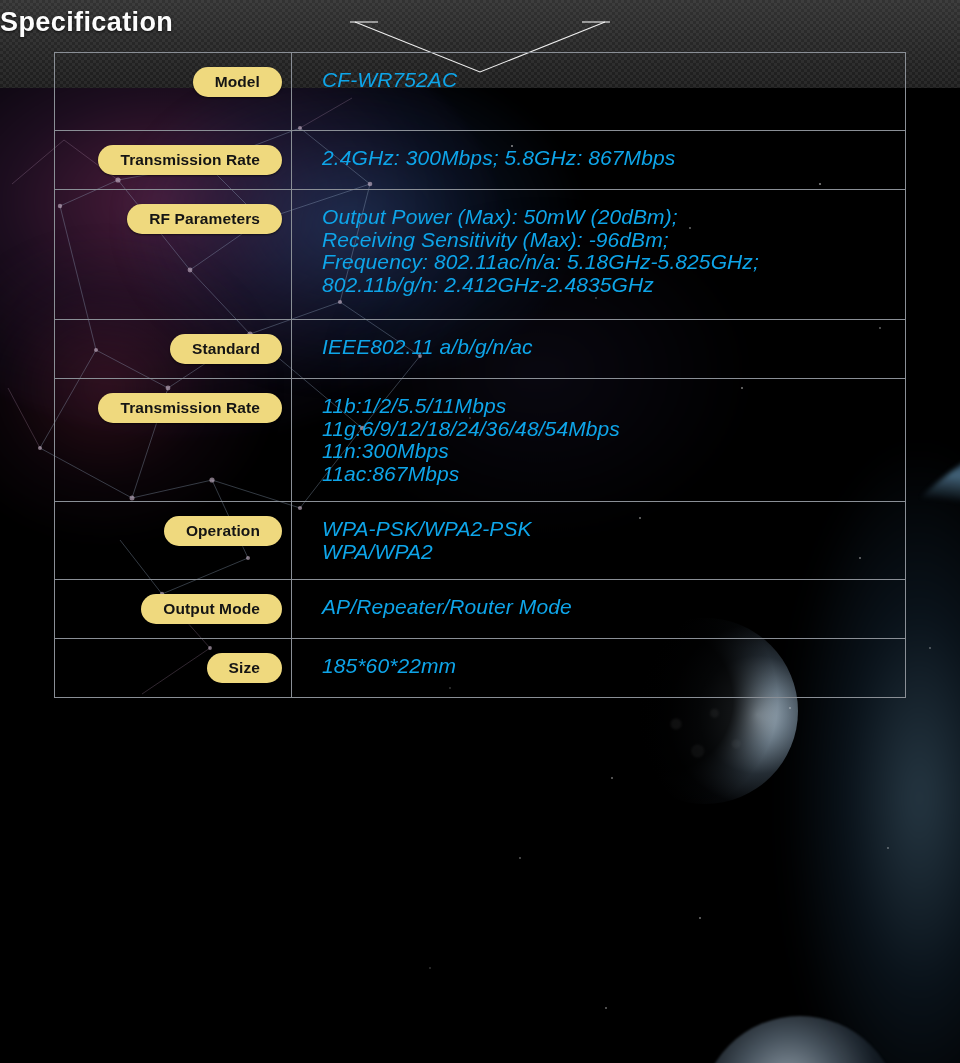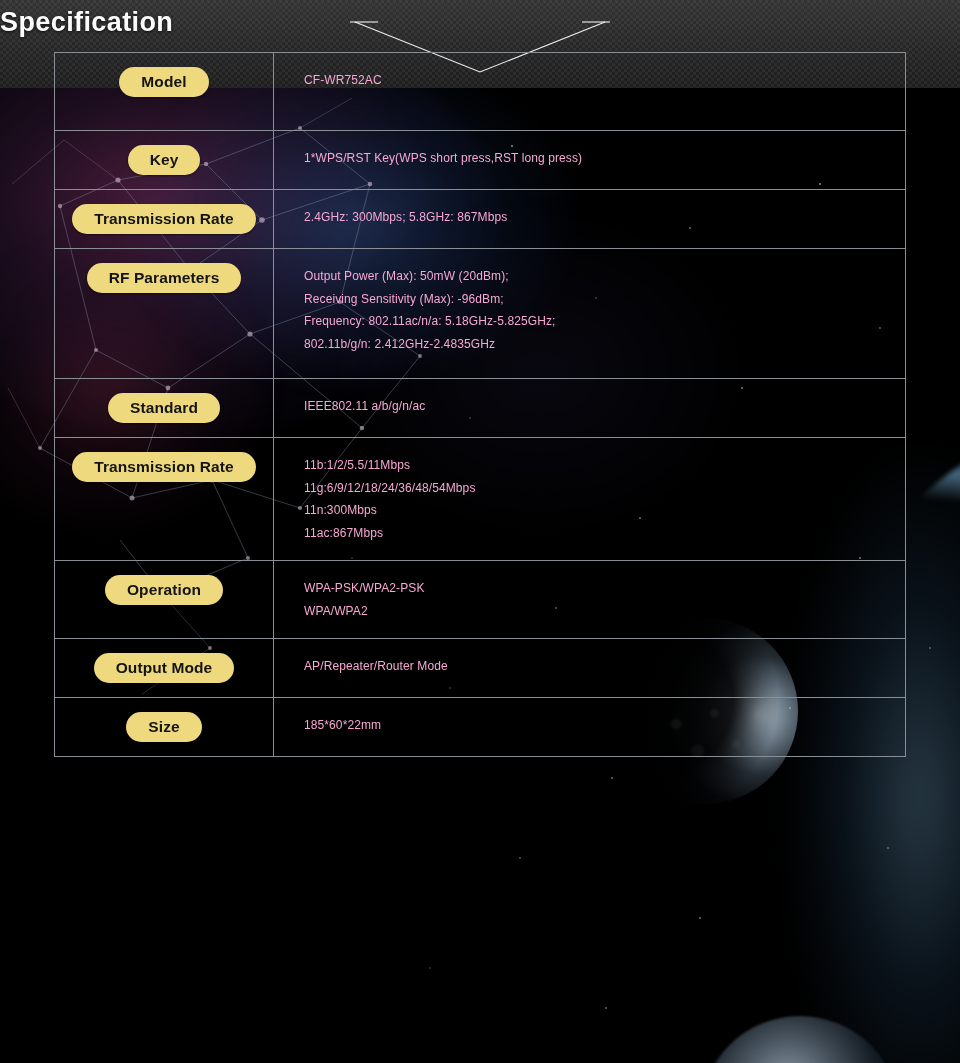--- a/index.html
+++ b/index.html
@@ -189,31 +189,32 @@
     width:852px;
     border-collapse:collapse;
     z-index:5;
   }
   .spec-table td {
     border:1px solid #8a8f96;
     vertical-align:top;
     background:transparent;
   }
   .c-label {
-    width:219px;
+    width:237px;
     padding:14px 9px 14px 9px;
-    text-align:center;
+    text-align:right;
   }
   .c-value {
     padding:16px 12px 16px 30px;
-    color:#f9a8d4;
-    font-size:12px;
+    color:#0ea5e9;
+    font-size:21px;
     line-height:22.5px;
     letter-spacing:.1px;
     white-space:pre-line;
+    font-style:italic;
   }
   .pill {
     display:inline-block;
     padding:5px 22px 6px 22px;
     border-radius:999px;
     background:#efd97e;
     color:#141414;
     font-size:15.5px;
     font-weight:bold;
     line-height:19px;
@@ -323,26 +324,20 @@
     <tbody>
 
       <tr style="height:78px">
         <td class="c-label">
           <span class="pill">Model</span>
         </td>
         <td class="c-value">CF-WR752AC</td>
       </tr>
 
 
-      <tr style="height:45px">
-        <td class="c-label">
-          <span class="pill">Key</span>
-        </td>
-        <td class="c-value">1*WPS/RST Key(WPS short press,RST long press)</td>
-      </tr>
 
       <tr style="height:50px">
         <td class="c-label">
           <span class="pill">Transmission Rate</span>
         </td>
         <td class="c-value">2.4GHz: 300Mbps; 5.8GHz: 867Mbps</td>
       </tr>
 
       <tr style="height:130px">
         <td class="c-label">

